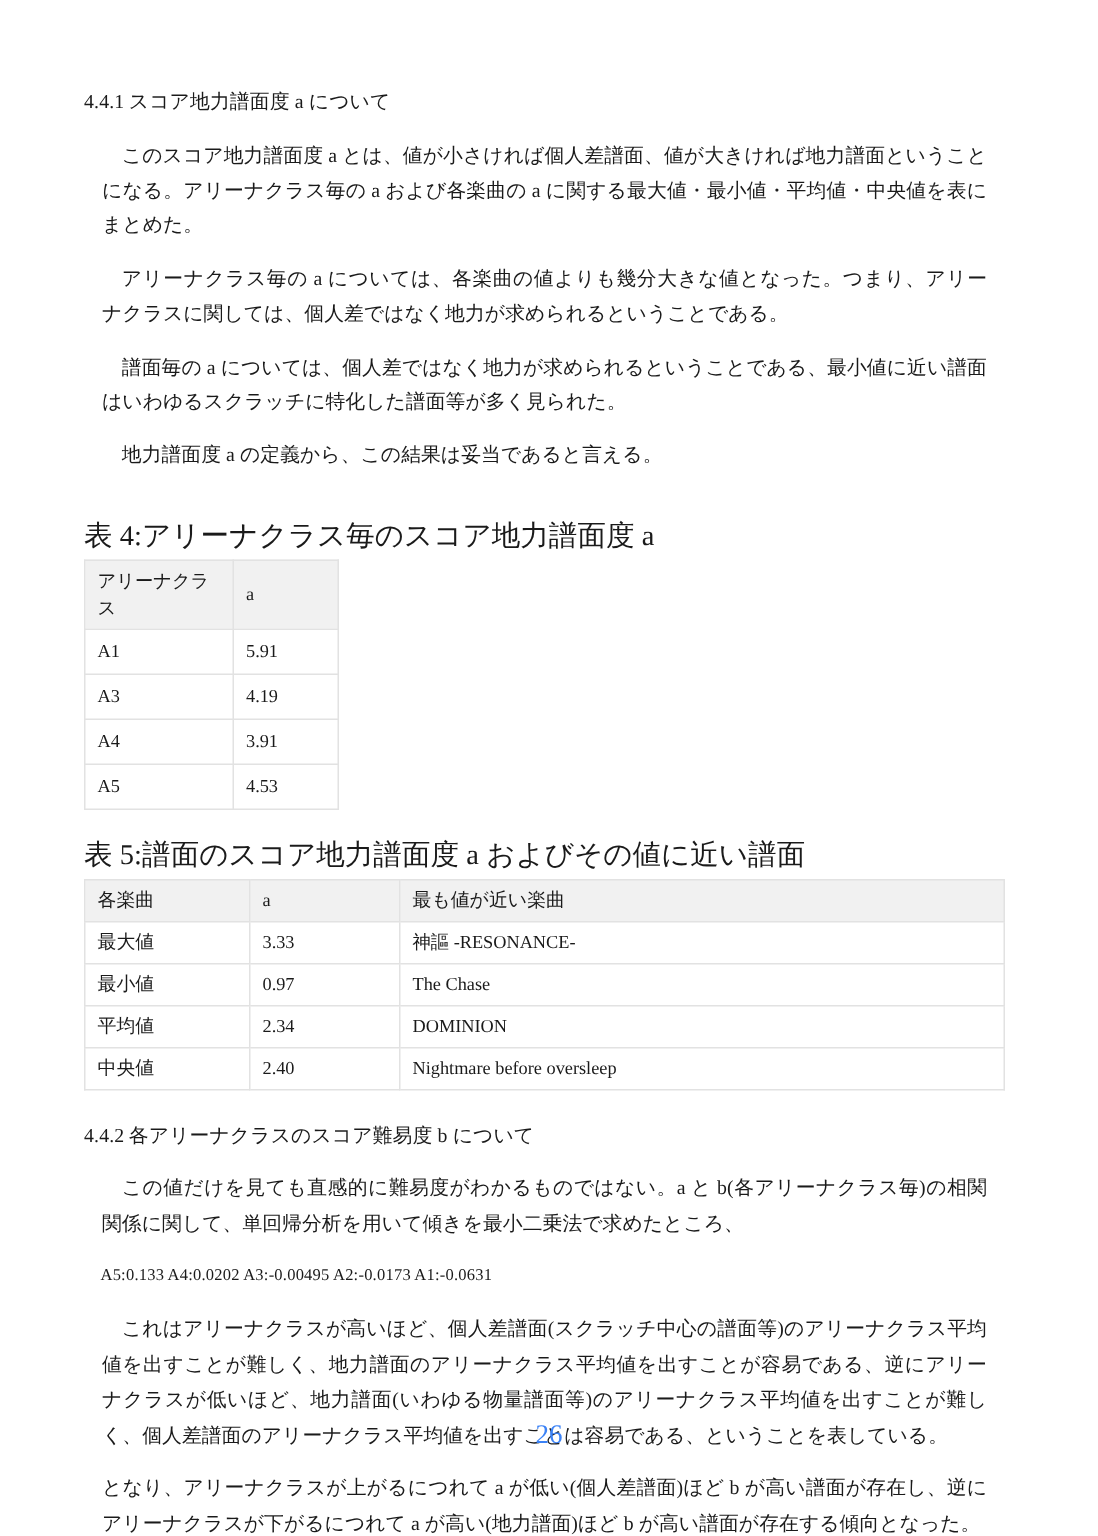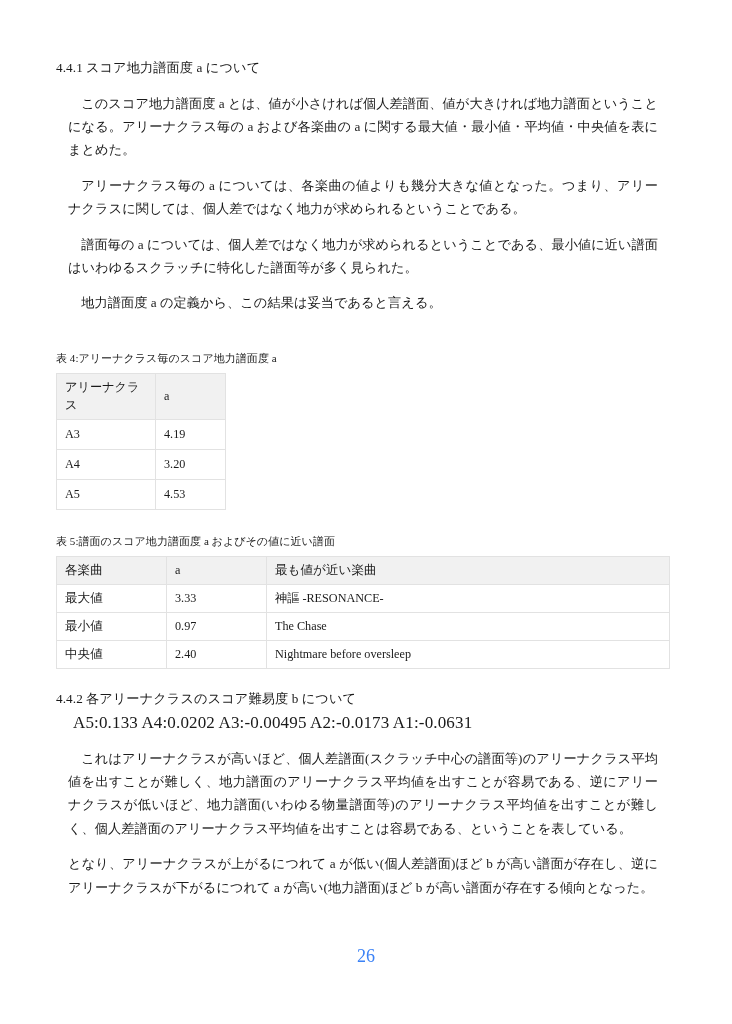--- a/index.html
+++ b/index.html
@@ -39,32 +39,32 @@
     font-size: 13.2px;
     line-height: 23.4px;
     margin: 12px;
     text-align: justify;
     text-justify: inter-ideograph;
     letter-spacing: 0.05px;
   }
   p.indent { text-indent: 1em; }
 
   .coef {
-    font-size: 17px;
+    font-size: 11px;
     line-height: 23.4px;
     margin: 0;
     text-indent: 1em;
     letter-spacing: 0.15px;
   }
   .gap-m { height: 18px; }
   .gap-l { height: 21px; }
 
   
   .tbl-caption {
-    font-size: 11px;
+    font-size: 19px;
     line-height: 20px;
     margin: 0 0 5px 0;
     letter-spacing: 0.05px;
   }
 
   
   table {
     border-collapse: collapse;
     font-size: 12.2px;
     background: #ffffff;
@@ -132,26 +132,30 @@
         <col class="c2">
       </colgroup>
     <thead>
       <tr>
         <td>アリーナクラス</td>
         <td>a</td>
       </tr>
     </thead>
     <tbody>
       <tr>
+        <td>A1</td>
+        <td>5.91</td>
+      </tr>
+      <tr>
         <td>A3</td>
         <td>4.19</td>
       </tr>
       <tr>
         <td>A4</td>
-        <td>3.20</td>
+        <td>3.91</td>
       </tr>
       <tr>
         <td>A5</td>
         <td>4.53</td>
       </tr>
     </tbody>
   </table>
 
   <div class="gap-l"></div>
 
@@ -174,32 +178,38 @@
         <td class="label">最大値</td>
         <td>3.33</td>
         <td>神謳 -RESONANCE-</td>
       </tr>
       <tr>
         <td class="label">最小値</td>
         <td>0.97</td>
         <td>The Chase</td>
       </tr>
       <tr>
+        <td class="label">平均値</td>
+        <td>2.34</td>
+        <td>DOMINION</td>
+      </tr>
+      <tr>
         <td class="label">中央値</td>
         <td>2.40</td>
         <td>Nightmare before oversleep</td>
       </tr>
     </tbody>
   </table>
 
   <div class="gap-m"></div>
 
   <div class="heading">
     <span class="num">4.4.2</span><span>各アリーナクラスのスコア難易度 b について</span>
   </div>
 
+  <p class="body indent">この値だけを見ても直感的に難易度がわかるものではない。a と b(各アリーナクラス毎)の相関関係に関して、単回帰分析を用いて傾きを最小二乗法で求めたところ、</p>
   <p class="coef">A5:0.133 A4:0.0202 A3:-0.00495 A2:-0.0173 A1:-0.0631</p>
   <p class="body indent">これはアリーナクラスが高いほど、個人差譜面(スクラッチ中心の譜面等)のアリーナクラス平均値を出すことが難しく、地力譜面のアリーナクラス平均値を出すことが容易である、逆にアリーナクラスが低いほど、地力譜面(いわゆる物量譜面等)のアリーナクラス平均値を出すことが難しく、個人差譜面のアリーナクラス平均値を出すことは容易である、ということを表している。</p>
   <p class="body">となり、アリーナクラスが上がるにつれて a が低い(個人差譜面)ほど b が高い譜面が存在し、逆にアリーナクラスが下がるにつれて a が高い(地力譜面)ほど b が高い譜面が存在する傾向となった。</p>
 
 </div>
 
 <div class="page-number">26</div>
 
 </body></html>

